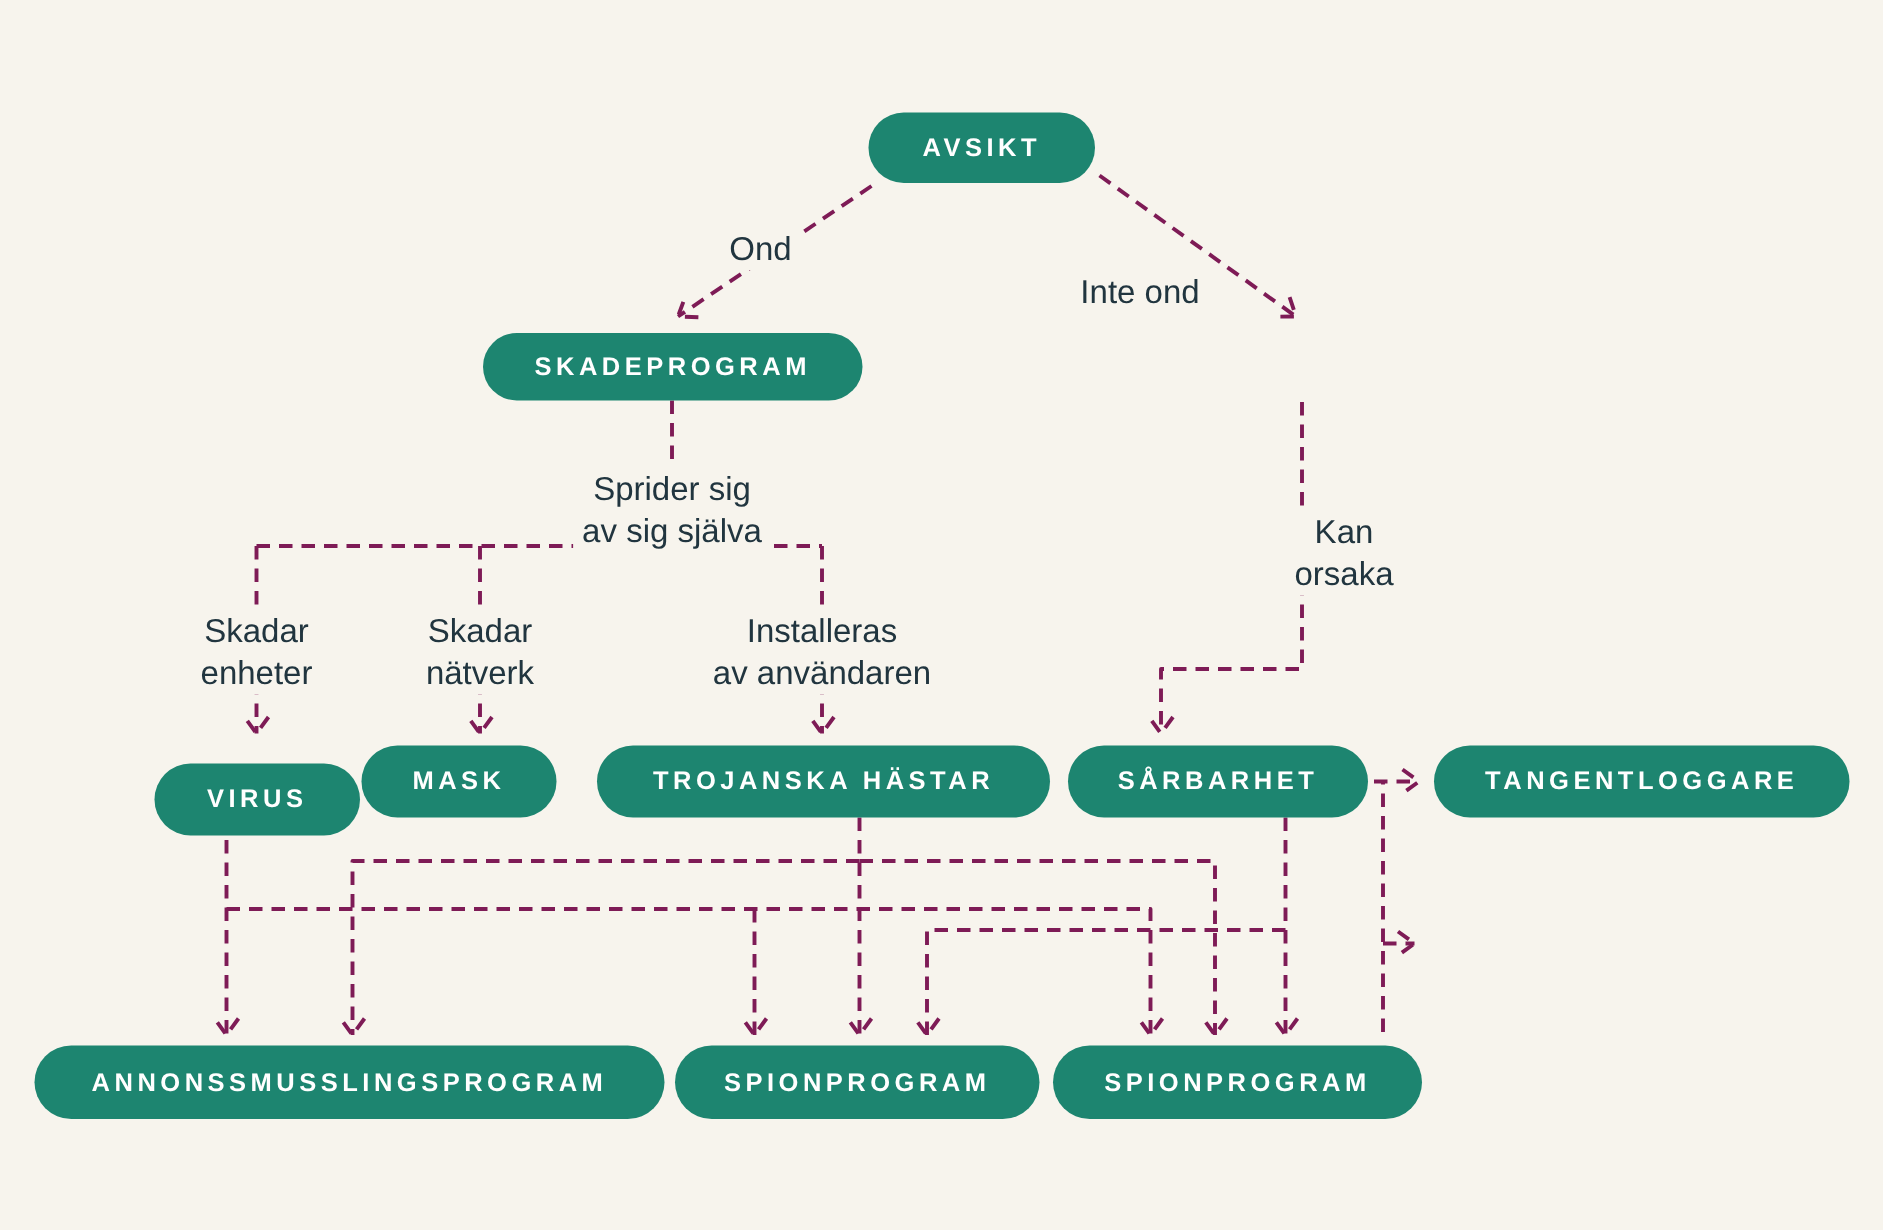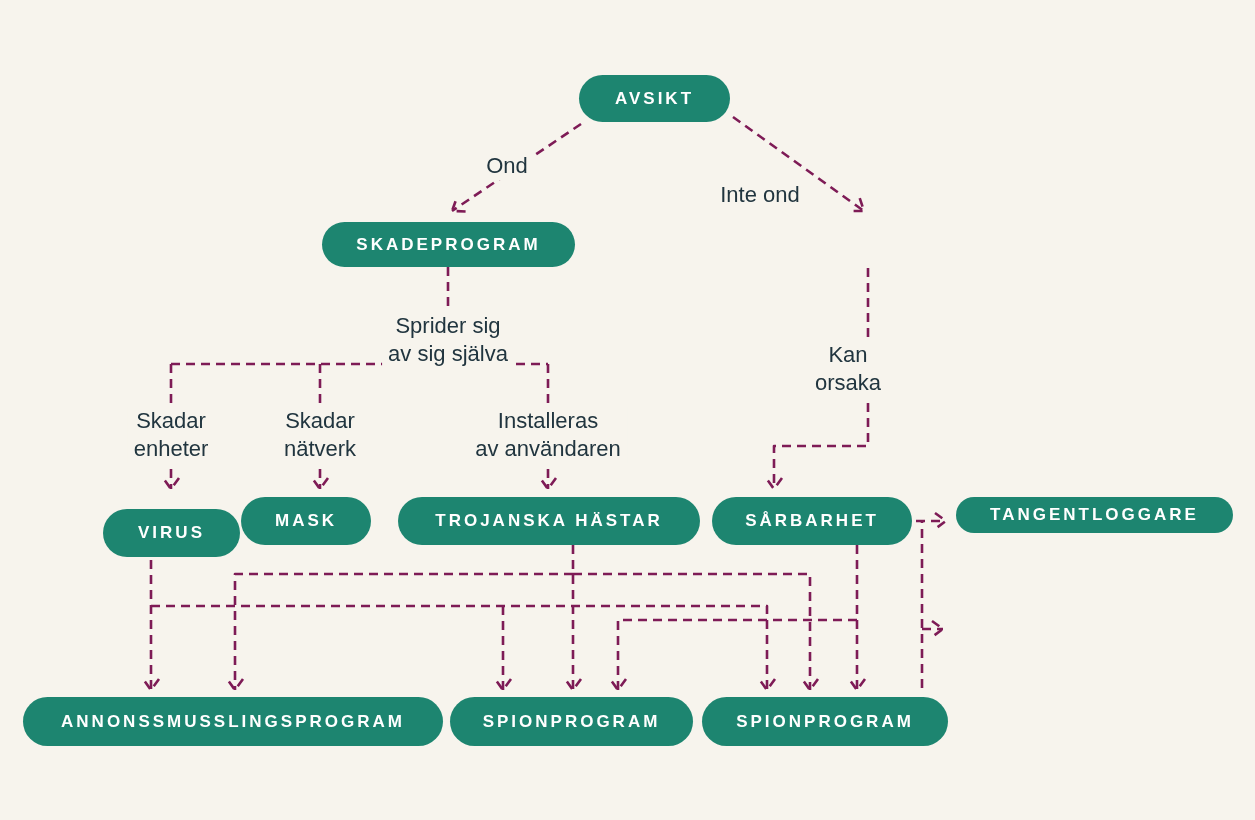--- a/index.html
+++ b/index.html
@@ -67,33 +67,33 @@
 
     <path d="M 922 688 L 922 521"></path>
     <path d="M 916 521 L 946 521" marker-end="url(#arrow)"></path>
     <path d="M 922 629 L 943 629" marker-end="url(#arrow)"></path>
   </svg>
 
   <div class="elabel" style="left:507px;top:152px;text-align:center;">Ond</div>
   <div class="elabel" style="left:760px;top:146px;margin-top:35px;">Inte ond</div>
   <div class="elabel" style="left:448px;top:290px;margin-top:22px;">Sprider sig
 av sig själva</div>
-  <div class="elabel" style="left:848px;top:341px;">Kan
+  <div class="elabel" style="left:896px;top:341px;">Kan
 orsaka</div>
   <div class="elabel" style="left:171px;top:407px;">Skadar
 enheter</div>
   <div class="elabel" style="left:320px;top:407px;">Skadar
 nätverk</div>
   <div class="elabel" style="left:548px;top:407px;">Installeras
 av användaren</div>
 
   <div class="pill" style="left:579px;top:75px;width:151px;height:47px;">AVSIKT</div>
   <div class="pill" style="left:322px;top:222px;width:253px;height:45px;">SKADEPROGRAM</div>
   <div class="pill" style="left:103px;top:497px;width:137px;height:48px;margin-top:12px;">VIRUS</div>
   <div class="pill" style="left:241px;top:497px;width:130px;height:48px;">MASK</div>
   <div class="pill" style="left:398px;top:497px;width:302px;height:48px;">TROJANSKA HÄSTAR</div>
   <div class="pill" style="left:712px;top:497px;width:200px;height:48px;">SÅRBARHET</div>
-  <div class="pill" style="left:956px;top:497px;width:277px;height:36px;">TANGENTLOGGARE</div>
+  <div class="pill" style="left:956px;top:497px;width:277px;height:48px;">TANGENTLOGGARE</div>
   <div class="pill" style="left:23px;top:697px;width:420px;height:49px;">ANNONSSMUSSLINGSPROGRAM</div>
   <div class="pill" style="left:450px;top:697px;width:243px;height:49px;">SPIONPROGRAM</div>
   <div class="pill" style="left:702px;top:697px;width:246px;height:49px;">SPIONPROGRAM</div>
 
 </div>
 
 </body></html>

